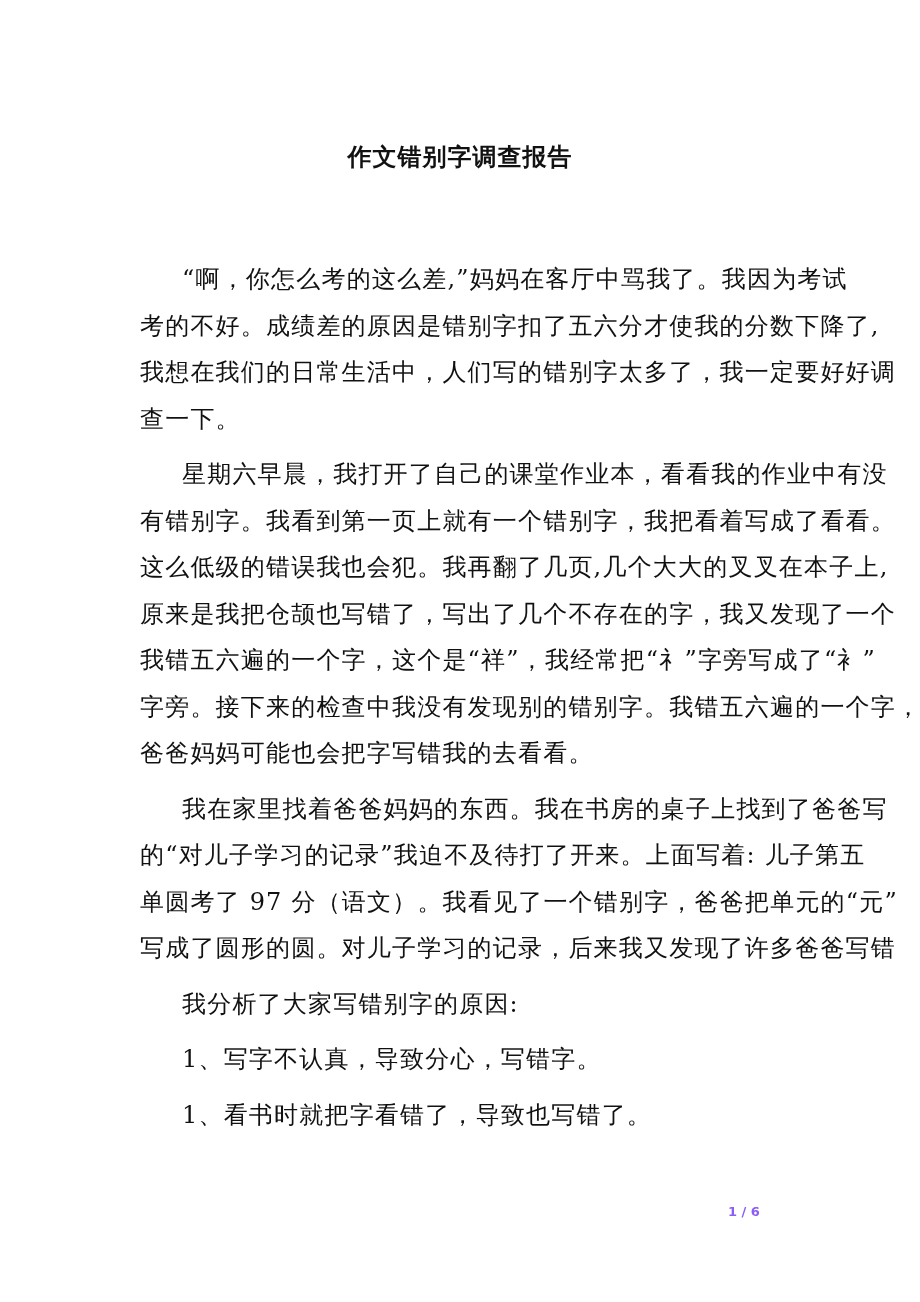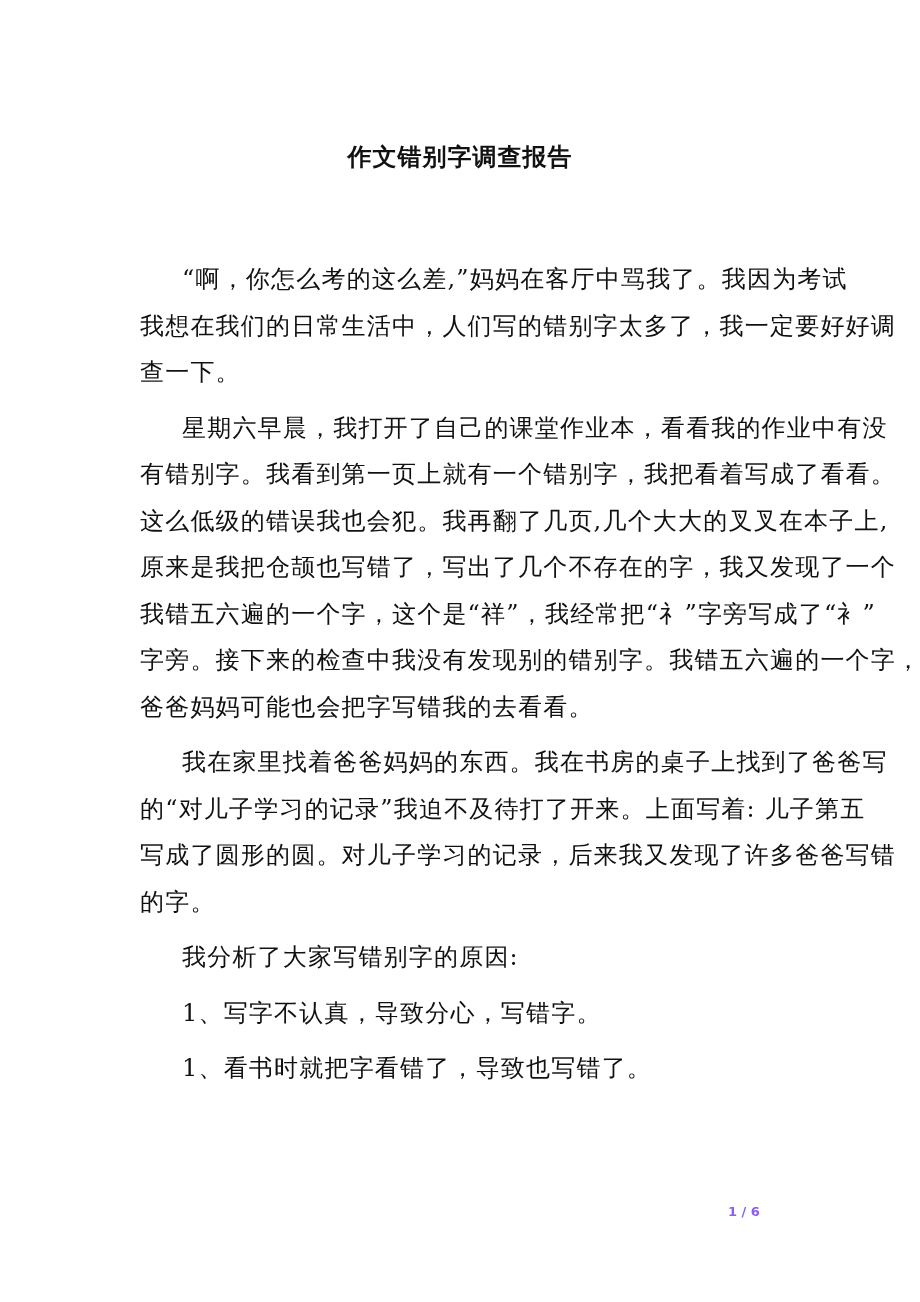--- a/index.html
+++ b/index.html
@@ -69,39 +69,40 @@
 <body>
 
 <div class="page">
 
   <div class="title">作文错别字调查报告</div>
 
   <div class="body">
 
     <div class="para">
       <span class="line indent">“啊，你怎么考的这么差,”妈妈在客厅中骂我了。我因为考试</span>
+      <span class="line">考的不好。成绩差的原因是错别字扣了五六分才使我的分数下降了,</span>
       <span class="line">我想在我们的日常生活中，人们写的错别字太多了，我一定要好好调</span>
       <span class="line">查一下。</span>
     </div>
 
     <div class="para">
       <span class="line indent">星期六早晨，我打开了自己的课堂作业本，看看我的作业中有没</span>
       <span class="line">有错别字。我看到第一页上就有一个错别字，我把看着写成了看看。</span>
       <span class="line">这么低级的错误我也会犯。我再翻了几页,几个大大的叉叉在本子上,</span>
       <span class="line">原来是我把仓颉也写错了，写出了几个不存在的字，我又发现了一个</span>
       <span class="line">我错五六遍的一个字，这个是“祥”，我经常把“礻”字旁写成了“衤”</span>
       <span class="line">字旁。接下来的检查中我没有发现别的错别字。我错五六遍的一个字，</span>
       <span class="line">爸爸妈妈可能也会把字写错我的去看看。</span>
     </div>
 
     <div class="para">
       <span class="line indent">我在家里找着爸爸妈妈的东西。我在书房的桌子上找到了爸爸写</span>
       <span class="line">的“对儿子学习的记录”我迫不及待打了开来。上面写着: 儿子第五</span>
+      <span class="line">单圆考了 97 分（语文）。我看见了一个错别字，爸爸把单元的“元”</span>
       <span class="line">写成了圆形的圆。对儿子学习的记录，后来我又发现了许多爸爸写错</span>
-      <span class="line">的字。</span>
     </div>
 
     <div class="para">
       <span class="line indent">我分析了大家写错别字的原因:</span>
     </div>
 
     <div class="para">
       <span class="line indent">1、写字不认真，导致分心，写错字。</span>
     </div>
 

